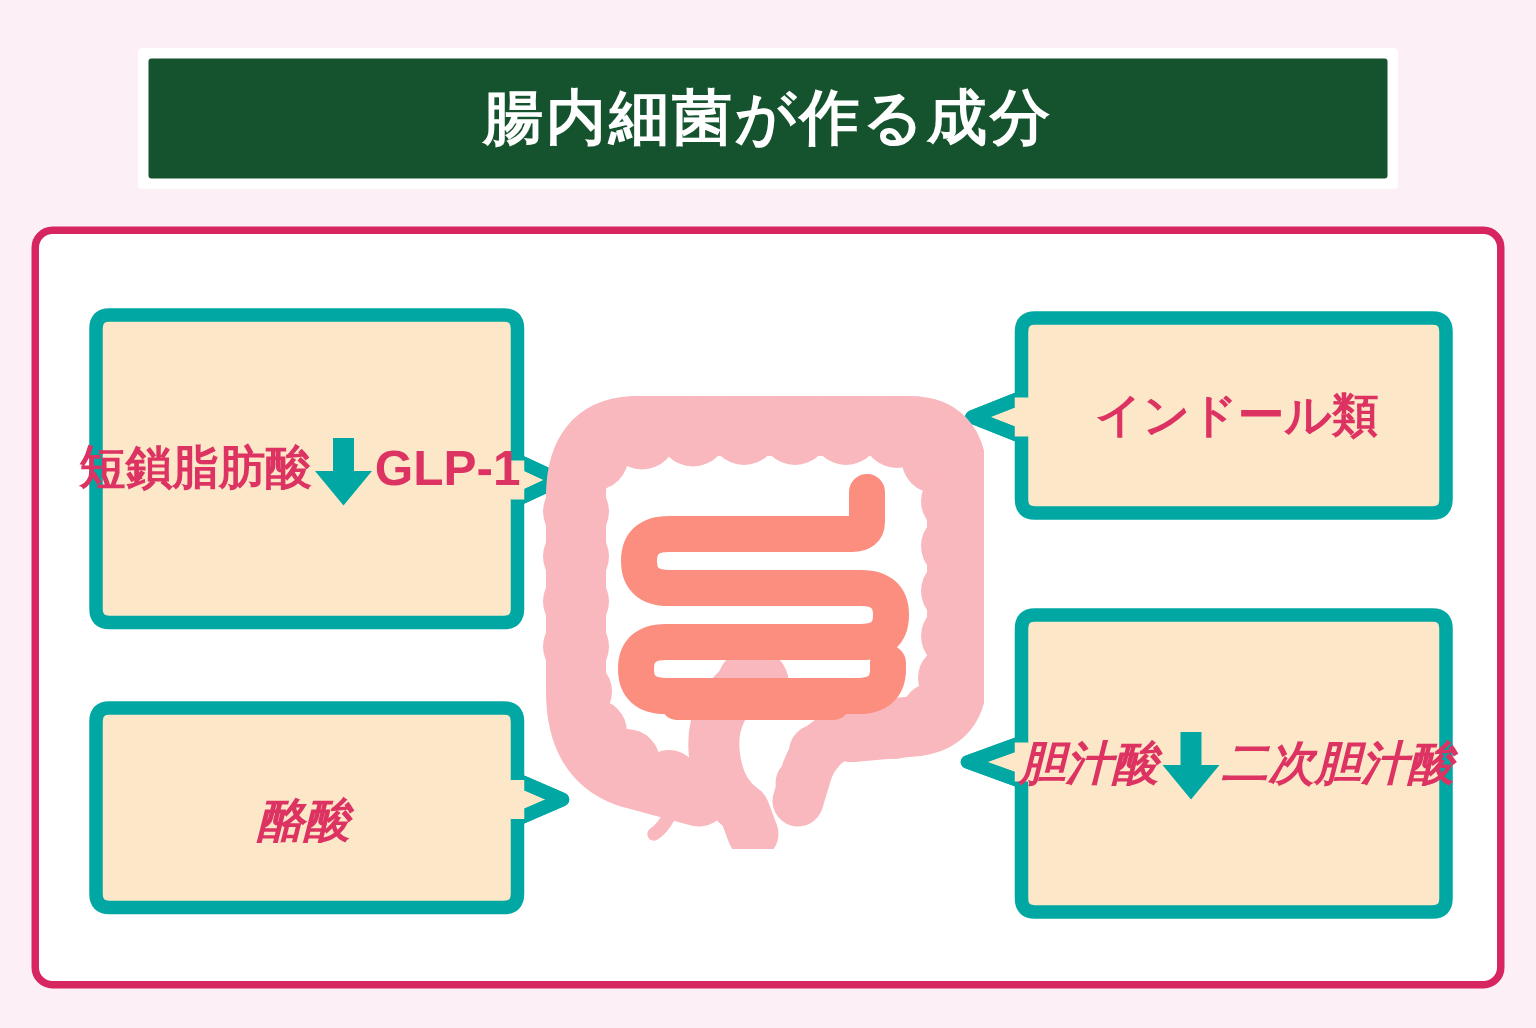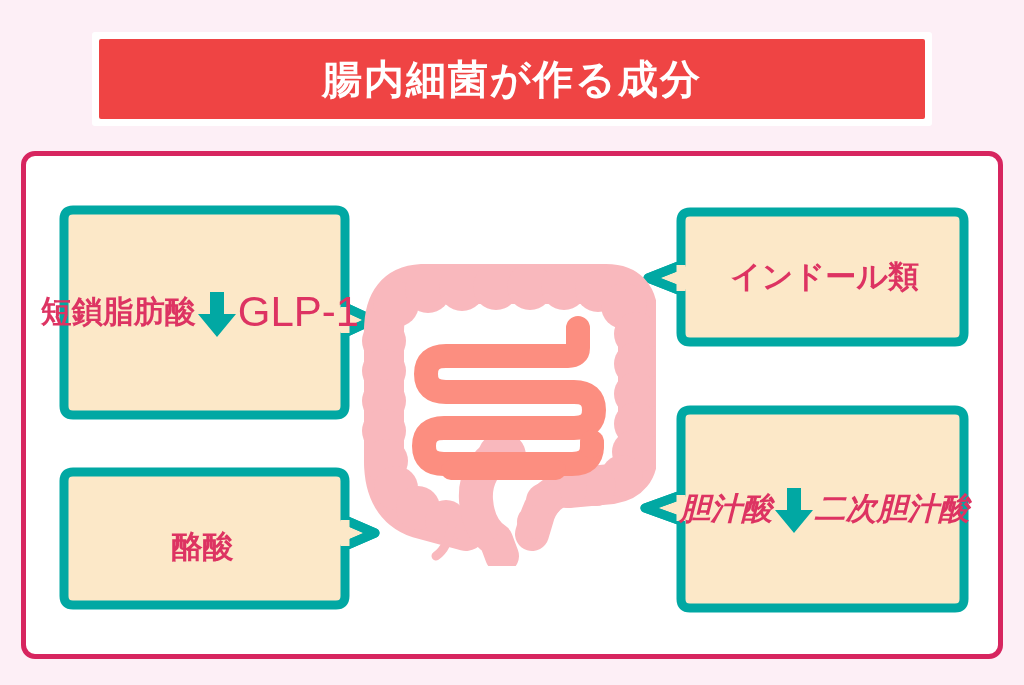--- a/index.html
+++ b/index.html
@@ -23,21 +23,21 @@
     width: 840px;
     height: 94px;
     background: #ffffff;
     border-radius: 3px;
     box-sizing: border-box;
     padding: 7px;
   }
   #title-banner-inner {
     width: 100%;
     height: 100%;
-    background: #ef4444;
+    background: #14532d;
     border-radius: 2px;
     display: flex;
     align-items: center;
     justify-content: center;
   }
   #title-text {
     color: #ffffff;
     font-size: 40px;
     font-weight: bold;
     letter-spacing: 2px;
@@ -75,22 +75,22 @@
     pointer-events: none;
   }
   .callout-label {
     color: #dd3362;
     font-size: 31px;
     font-weight: bold;
     line-height: 1.1;
     white-space: nowrap;
   }
   .callout-label.latin {
-    font-size: 42px;
-    font-weight: normal;
+    font-size: 33px;
+    font-weight: bold;
   }
   .arrow-down {
     margin: 7px 0 3px 0;
   }
 
   
 
   
   #intestine {
     position: absolute;
@@ -152,21 +152,21 @@
              L 315 135
              Q 324 135 324 126 Z" fill="#fce8c8" stroke="#01a8a3" stroke-width="9" stroke-linejoin="round"></path>
     <path d="M 41 58 L 8 71 L 41 84" fill="none" stroke="#01a8a3" stroke-width="9" stroke-linejoin="round"></path>
     <line x1="41" y1="58" x2="41" y2="84" stroke="#fce8c8" stroke-width="9"></line>
   </svg>
   <div class="callout-content" style="padding-left:36px;">
     <span class="callout-label">インドール類</span>
   </div>
 </div>
 
-<div class="callout" id="callout-bottom-left" style="left:55px; top:467px; width:325px; height:160px;">
+<div class="callout" id="callout-bottom-left" style="left:55px; top:467px; width:325px; height:160px;font-style:italic;">
   <svg width="325" height="143" viewBox="0 0 325 143">
     <path d="M 9 14
              Q 9 5 18 5
              L 281 5
              Q 290 5 290 14
              L 290 53
              L 320 66
              L 290 79
              L 290 129
              Q 290 138 281 138

